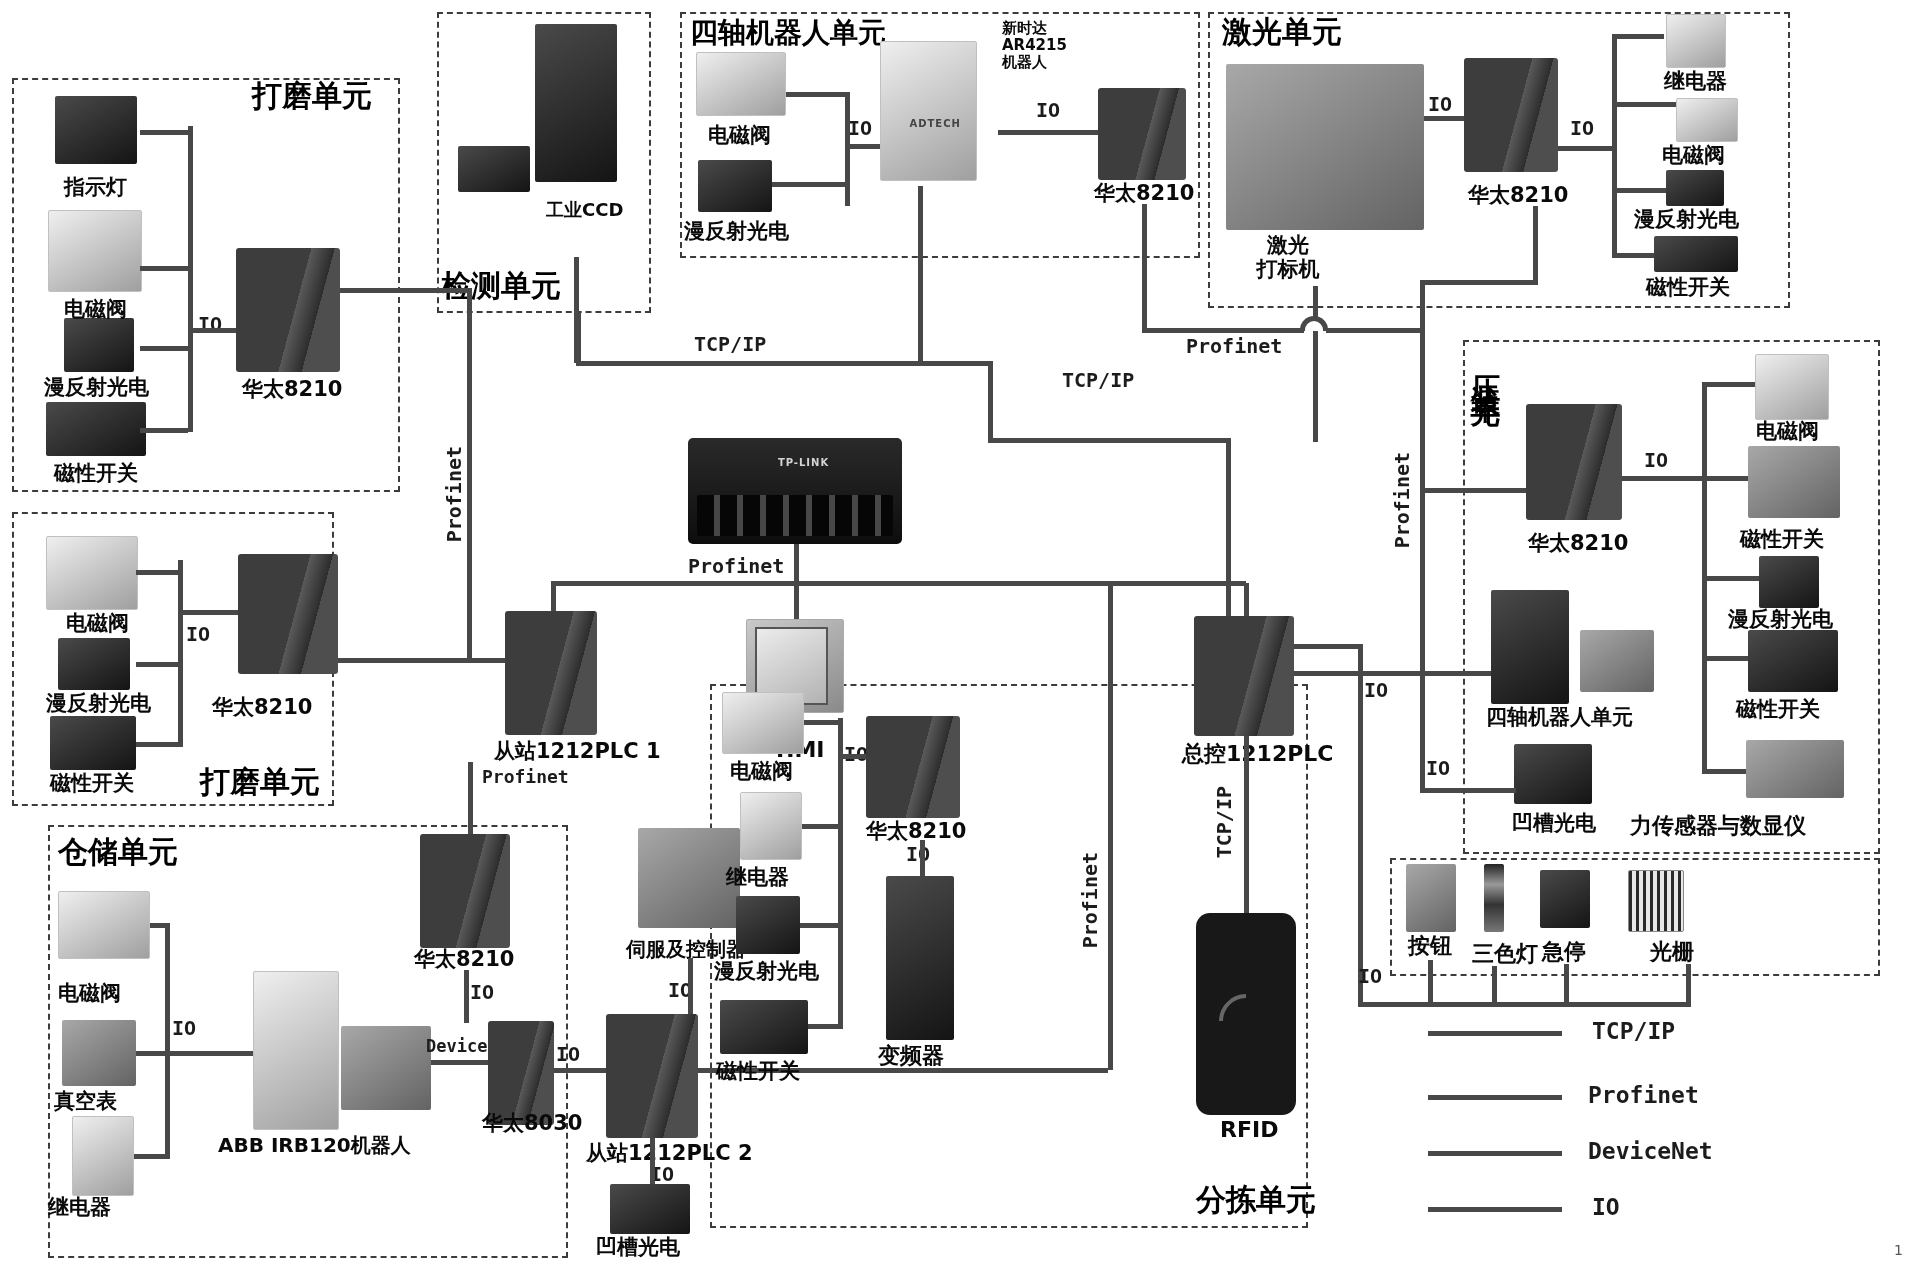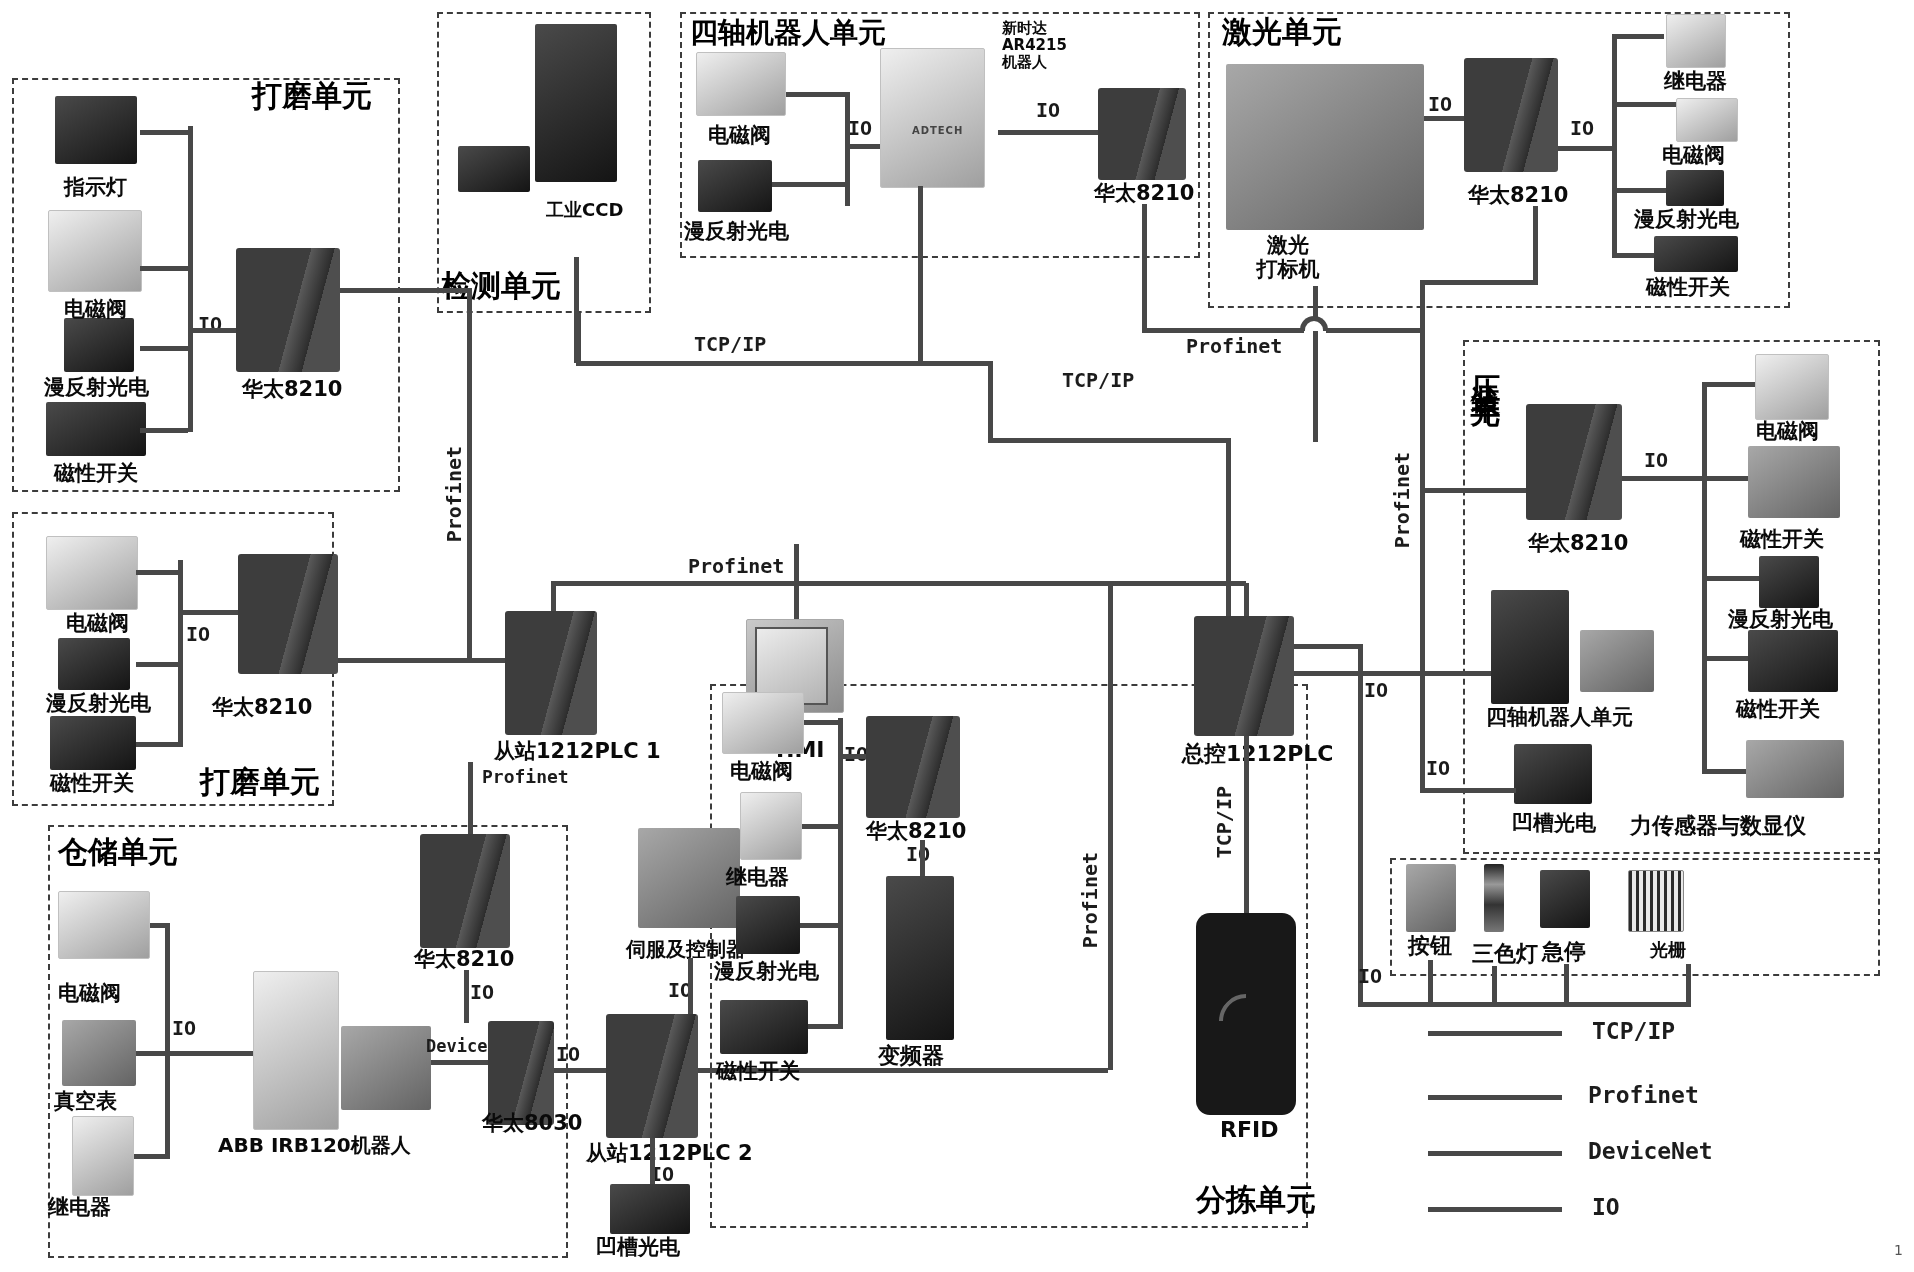--- a/index.html
+++ b/index.html
@@ -100,21 +100,21 @@
   <div class="vl" style="left:467px;top:288px;height:375px"></div>
   <div class="net vnet" style="left:442px;top:446px">Profinet</div>
 
   <div class="ph dark" style="left:535px;top:24px;width:82px;height:158px"></div>
   <div class="ph dark" style="left:458px;top:146px;width:72px;height:46px"></div>
   <div class="lbl" style="left:546px;top:200px;font-size:18px">工业CCD</div>
   <div class="vl" style="left:574px;top:257px;height:106px"></div>
 
   <div class="ph light" style="left:696px;top:52px;width:90px;height:64px"></div>
   <div class="ph dark" style="left:698px;top:160px;width:74px;height:52px"></div>
-  <div class="ph light" style="left:880px;top:48px;width:105px;height:140px">
+  <div class="ph light" style="left:880px;top:41px;width:97px;height:140px">
     <span class="brand" style="left:30%;top:55%;color:#444">ADTECH</span>
   </div>
   <div class="ph module" style="left:1098px;top:88px;width:88px;height:92px"></div>
   <div class="lbl" style="left:708px;top:124px">电磁阀</div>
   <div class="lbl" style="left:684px;top:220px">漫反射光电</div>
   <div class="lbl pre" style="left:1002px;top:20px;font-size:15px">新时达
 AR4215
 机器人</div>
   <div class="lbl" style="left:1094px;top:182px">华太8210</div>
   <div class="net" style="left:848px;top:116px">IO</div>
@@ -162,20 +162,24 @@
   <div class="vl" style="left:988px;top:361px;height:81px"></div>
   <div class="net" style="left:1062px;top:368px">TCP/IP</div>
   <div class="hl" style="left:988px;top:438px;width:243px"></div>
   <div class="vl" style="left:1226px;top:440px;height:178px"></div>
 
   <div class="net" style="left:1186px;top:334px">Profinet</div>
   <div class="hl" style="left:1142px;top:328px;width:162px"></div>
   <div class="arc" style="left:1300px;top:316px"></div>
   <div class="hl" style="left:1326px;top:328px;width:98px"></div>
 
+  <div class="ph switch" style="left:688px;top:438px;width:214px;height:106px">
+    <span class="brand" style="left:42%;top:18%">TP-LINK</span>
+    <span class="ports"></span>
+  </div>
   <div class="vl" style="left:794px;top:544px;height:77px"></div>
   <div class="net" style="left:688px;top:554px">Profinet</div>
   <div class="hl" style="left:551px;top:581px;width:695px"></div>
   <div class="vl" style="left:551px;top:583px;height:28px"></div>
   <div class="vl" style="left:1244px;top:583px;height:35px"></div>
   <div class="vl" style="left:1108px;top:583px;height:487px"></div>
   <div class="net vnet" style="left:1078px;top:852px">Profinet</div>
 
   <div class="ph module" style="left:505px;top:611px;width:92px;height:124px"></div>
   <div class="lbl" style="left:494px;top:740px">从站1212PLC 1</div>
@@ -220,21 +224,21 @@
   <div class="net" style="left:1426px;top:756px">IO</div>
   <div class="hl" style="left:1420px;top:788px;width:96px"></div>
 
   <div class="ph" style="left:1406px;top:864px;width:50px;height:68px"></div>
   <div class="ph pole" style="left:1484px;top:864px;width:20px;height:68px"></div>
   <div class="ph dark" style="left:1540px;top:870px;width:50px;height:58px"></div>
   <div class="ph stripes" style="left:1628px;top:870px;width:56px;height:62px"></div>
   <div class="lbl" style="left:1408px;top:934px;font-size:22px">按钮</div>
   <div class="lbl" style="left:1472px;top:942px;font-size:22px">三色灯</div>
   <div class="lbl" style="left:1542px;top:940px;font-size:22px">急停</div>
-  <div class="lbl" style="left:1650px;top:940px;font-size:18px">光栅</div>
+  <div class="lbl" style="left:1650px;top:940px;font-size:22px">光栅</div>
   <div class="vl" style="left:1358px;top:644px;height:362px"></div>
   <div class="net" style="left:1358px;top:964px">IO</div>
   <div class="hl" style="left:1358px;top:1002px;width:333px"></div>
   <div class="vl" style="left:1428px;top:960px;height:46px"></div>
   <div class="vl" style="left:1492px;top:966px;height:40px"></div>
   <div class="vl" style="left:1564px;top:964px;height:42px"></div>
   <div class="vl" style="left:1686px;top:964px;height:42px"></div>
 
   <div class="ph light" style="left:58px;top:891px;width:92px;height:68px"></div>
   <div class="ph" style="left:62px;top:1020px;width:74px;height:66px"></div>

